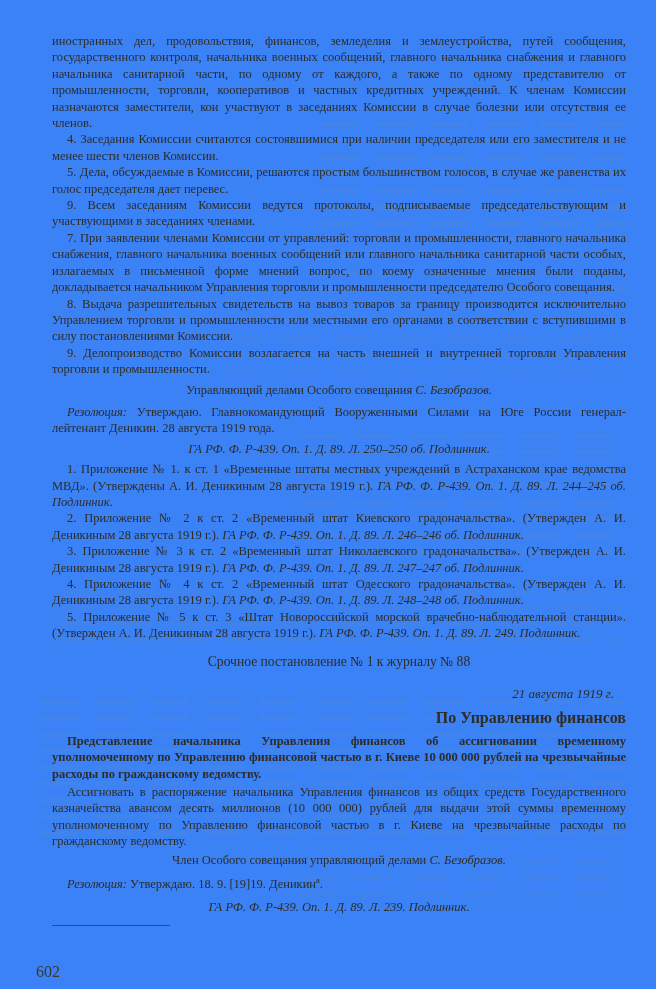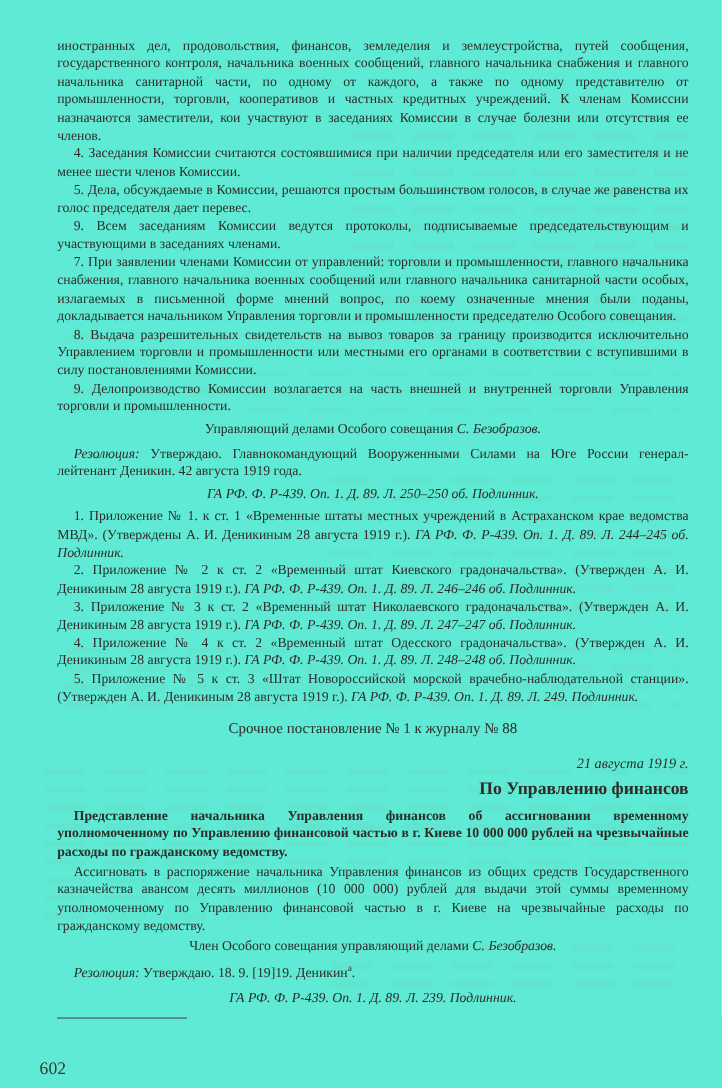--- a/index.html
+++ b/index.html
@@ -1,21 +1,21 @@
 <!DOCTYPE html>
 <html lang="ru"><head>
 <meta charset="utf-8">
 <style>
   html, body { margin: 0; padding: 0; background: #d9d9d6; }
   .page {
     position: relative;
     width: 656px;
     height: 989px;
     margin: 0 auto;
-    background: #5eead4;
+    background: #3b82f6;
     overflow: hidden;
     font-family: "Liberation Serif", "DejaVu Serif", serif;
     color: #2e2c28;
   }
   
   .bleed {
     position: absolute;
     pointer-events: none;
     opacity: 0.5;
     filter: blur(1.3px);
@@ -45,21 +45,21 @@
   .bd   { font-weight: bold; }
   .sig  { text-align: center; }
   .sig1 { margin: 4px 0 6px; }
   .res1 { margin: 0 0 4px; }
   .ref  { font-style: italic; text-align: center; }
   .ref1 { margin: 0 0 4px; }
   .heading1 {
     text-align: center; font-weight: normal; font-size: 13.6px;
     margin: 12px 0 16px; text-indent: 0;
   }
-  .date { text-align: right; font-style: italic; font-size: 13px; margin: 0 0 8px; }
+  .date { text-align: right; font-style: italic; font-size: 13px; margin: 0 12px 8px; }
   .heading2 {
     text-align: right; font-weight: bold; font-size: 16px;
     margin: 0 0 6px; text-indent: 0;
   }
   .subject { margin: 0 0 2px; }
   .sig2 { margin: 2px 0 8px; }
   .res2 { margin: 0 0 6px; }
   sup { font-size: 8.5px; line-height: 0; vertical-align: super; }
   .footnote-rule {
     width: 118px; height: 0;
@@ -90,21 +90,21 @@
     <p>иностранных дел, продовольствия, финансов, земледелия и землеустройства, путей сообщения, государственного контроля, начальника военных сообщений, главного начальника снабжения и главного начальника санитарной части, по одному от каждого, а также по одному представителю от промышленности, торговли, кооперативов и частных кредитных учреждений. К членам Комиссии назначаются заместители, кои участвуют в заседаниях Комиссии в случае болезни или отсутствия ее членов.</p>
     <p class="ind">4. Заседания Комиссии считаются состоявшимися при наличии председателя или его заместителя и не менее шести членов Комиссии.</p>
     <p class="ind">5. Дела, обсуждаемые в Комиссии, решаются простым большинством голосов, в случае же равенства их голос председателя дает перевес.</p>
     <p class="ind">9. Всем заседаниям Комиссии ведутся протоколы, подписываемые председательствующим и участвующими в заседаниях членами.</p>
     <p class="ind">7. При заявлении членами Комиссии от управлений: торговли и промышленности, главного начальника снабжения, главного начальника военных сообщений или главного начальника санитарной части особых, излагаемых в письменной форме мнений вопрос, по коему означенные мнения были поданы, докладывается начальником Управления торговли и промышленности председателю Особого совещания.</p>
     <p class="ind">8. Выдача разрешительных свидетельств на вывоз товаров за границу производится исключительно Управлением торговли и промышленности или местными его органами в соответствии с вступившими в силу постановлениями Комиссии.</p>
     <p class="ind">9. Делопроизводство Комиссии возлагается на часть внешней и внутренней торговли Управления торговли и промышленности.</p>
 
     <p class="sig sig1"><span>Управляющий делами Особого совещания </span><span class="it">С. Безобразов.</span></p>
 
-    <p class="ind res1"><span class="it">Резолюция:</span><span> Утверждаю. Главнокомандующий Вооруженными Силами на Юге России генерал-лейтенант Деникин. 42 августа 1919 года.</span></p>
+    <p class="ind res1"><span class="it">Резолюция:</span><span> Утверждаю. Главнокомандующий Вооруженными Силами на Юге России генерал-лейтенант Деникин. 28 августа 1919 года.</span></p>
 
     <p class="ref ref1">ГА РФ. Ф. Р-439. Оп. 1. Д. 89. Л. 250–250 об. Подлинник.</p>
 
     <p class="ind"><span>1. Приложение № 1. к ст. 1 «Временные штаты местных учреждений в Астраханском крае ведомства МВД». (Утверждены А. И. Деникиным 28 августа 1919 г.). </span><span class="it">ГА РФ. Ф. Р-439. Оп. 1. Д. 89. Л. 244–245 об. Подлинник.</span></p>
     <p class="ind"><span>2. Приложение № 2 к ст. 2 «Временный штат Киевского градоначальства». (Утвержден А. И. Деникиным 28 августа 1919 г.). </span><span class="it">ГА РФ. Ф. Р-439. Оп. 1. Д. 89. Л. 246–246 об. Подлинник.</span></p>
     <p class="ind"><span>3. Приложение № 3 к ст. 2 «Временный штат Николаевского градоначальства». (Утвержден А. И. Деникиным 28 августа 1919 г.). </span><span class="it">ГА РФ. Ф. Р-439. Оп. 1. Д. 89. Л. 247–247 об. Подлинник.</span></p>
     <p class="ind"><span>4. Приложение № 4 к ст. 2 «Временный штат Одесского градоначальства». (Утвержден А. И. Деникиным 28 августа 1919 г.). </span><span class="it">ГА РФ. Ф. Р-439. Оп. 1. Д. 89. Л. 248–248 об. Подлинник.</span></p>
     <p class="ind"><span>5. Приложение № 5 к ст. 3 «Штат Новороссийской морской врачебно-наблюдательной станции». (Утвержден А. И. Деникиным 28 августа 1919 г.). </span><span class="it">ГА РФ. Ф. Р-439. Оп. 1. Д. 89. Л. 249. Подлинник.</span></p>
 
     <p class="heading1">Срочное постановление № 1 к журналу № 88</p>

